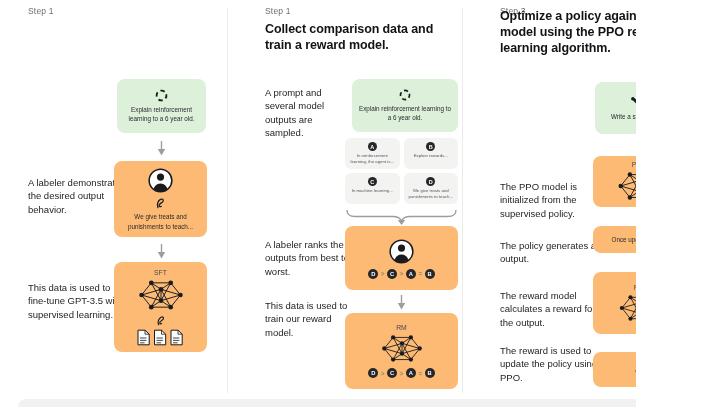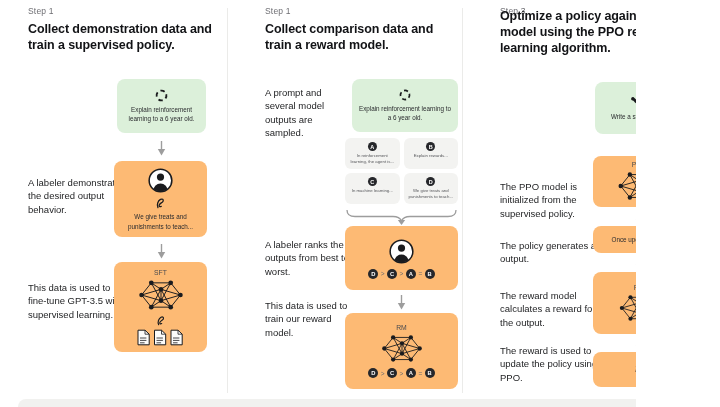--- a/index.html
+++ b/index.html
@@ -34,21 +34,20 @@
 </style>
 </head>
 <body>
 
 <div class="canvas">
 
   <div class="divider" style="left:227px"></div>
   <div class="divider" style="left:462px"></div>
 
   <div class="step-label" style="left:28px;top:6px">Step 1</div>
-  <div class="col-title" style="left:28px;top:21px;width:200px">Collect demonstration data and train a supervised policy.</div>
 
   <div class="caption" style="left:28px;top:176px;width:100px">A labeler demonstrates the desired output behavior.</div>
   <div class="caption" style="left:28px;top:281px;width:100px">This data is used to fine-tune GPT-3.5 with supervised learning.</div>
 
   <div class="card green" style="left:117px;top:79px;width:89px;height:54px">
     <span class="icon-gap">
       <svg width="13" height="13" viewBox="0 0 14 14">
           <circle cx="7" cy="7" r="5.3" fill="none" stroke="#1b1c1e" stroke-width="2" stroke-dasharray="4.6 3.6" transform="rotate(-15 7 7)"></circle>
         </svg>
     </span>

